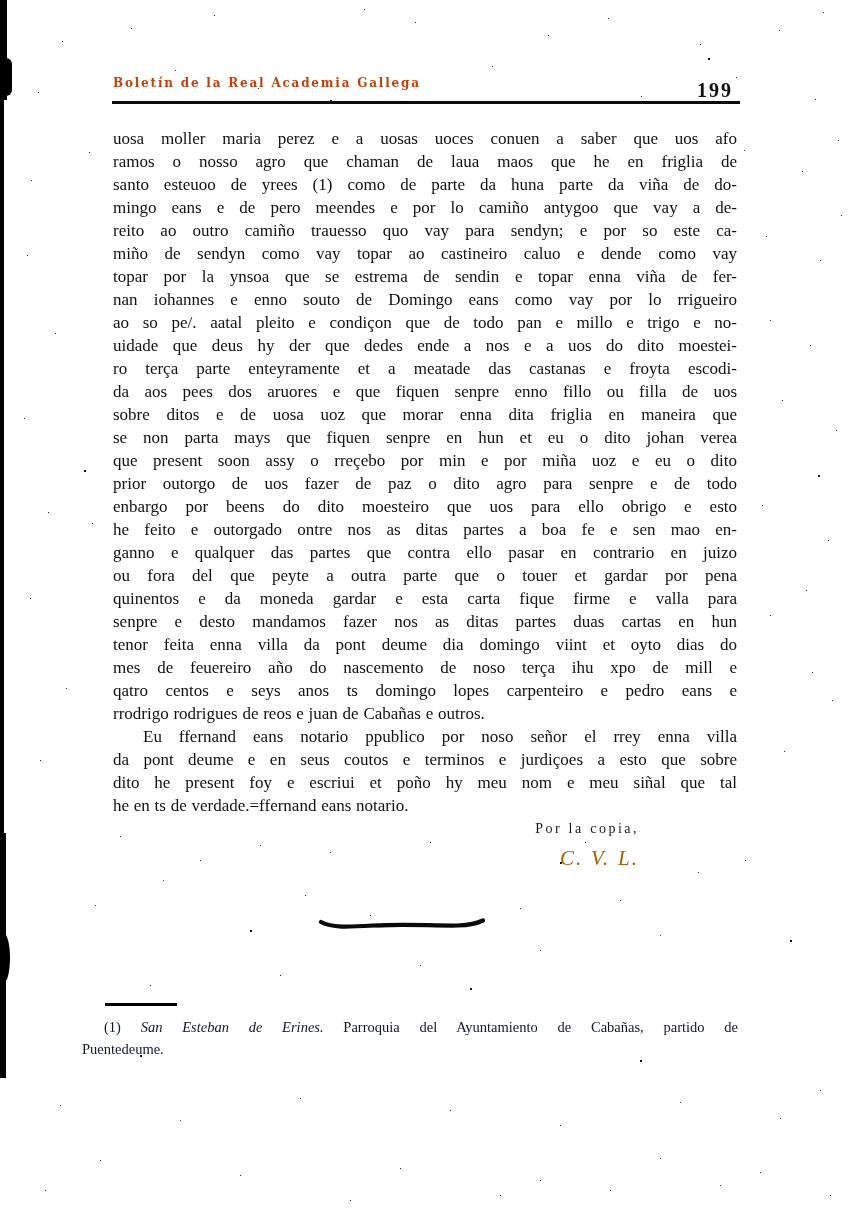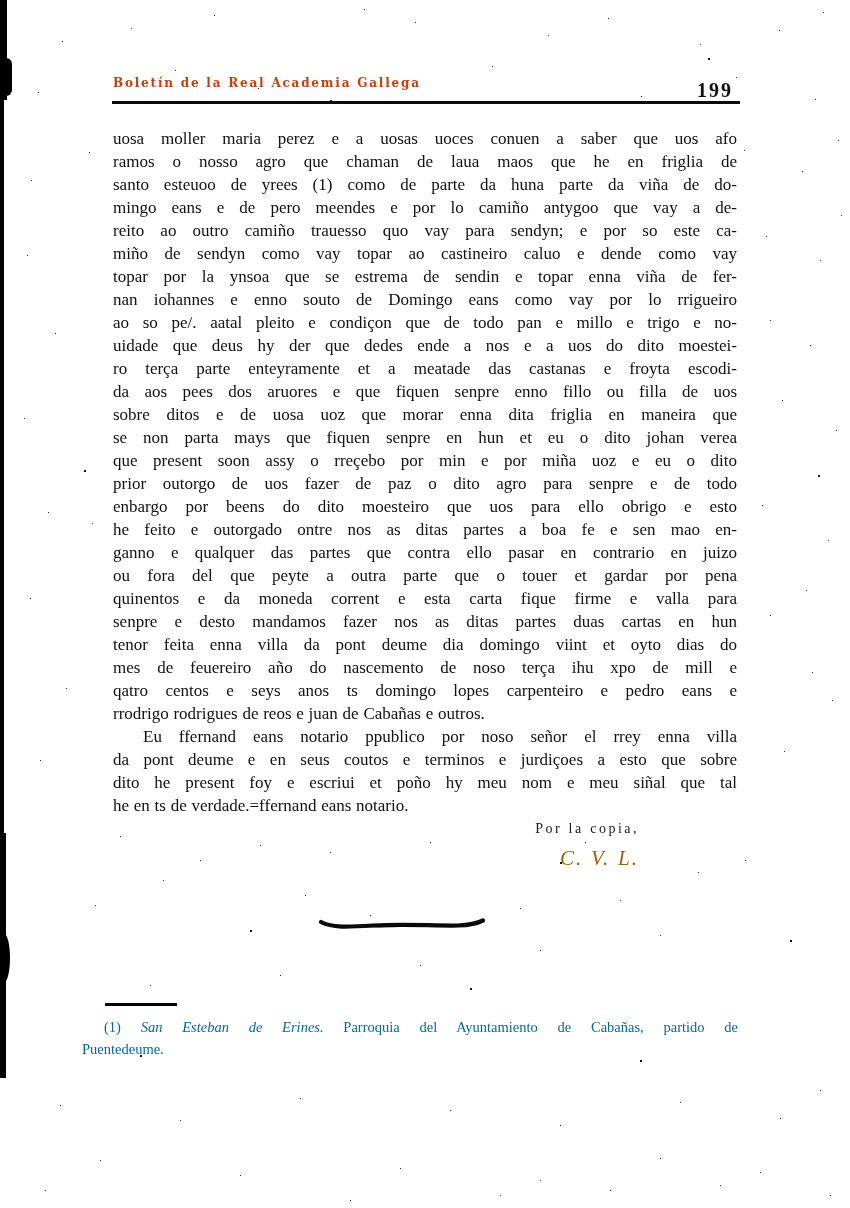--- a/index.html
+++ b/index.html
@@ -54,21 +54,21 @@
   
   .deco-rule { position:absolute; top:915px; left:318px; width:168px; height:20px; }
 
   
   .footnote-rule {
     position:absolute; top:1003px; left:105px; width:72px; height:0;
     border-top:3px solid #000;
   }
   .footnote {
     position:absolute; top:1016px; left:82px; width:656px;
-    font-size:14.5px; line-height:22px; color:#0369a1;
+    font-size:14.5px; line-height:22px; color:#0f172a;
   }
   .fn-line1 { text-indent:22px; text-align:justify; text-align-last:justify; }
   .fn-line2 { text-align:left; }
   .fn-italic { font-style:italic; }
 
   
   .edge-strip-a { position:absolute; left:0; top:0; width:7px; height:100px; background:#000; }
   .edge-nub     { position:absolute; left:0; top:58px; width:12px; height:38px; background:#000; border-radius:0 6px 6px 0; }
   .edge-strip-b { position:absolute; left:0; top:95px; width:4px; height:740px; background:#000; }
   .edge-blob    { position:absolute; left:-3px; top:933px; width:13px; height:50px; background:#000; border-radius:0 60% 60% 0; }
@@ -138,21 +138,21 @@
         <div class="tline">ro terça parte enteyramente et a meatade das castanas e froyta escodi-</div>
         <div class="tline">da aos pees dos aruores e que fiquen senpre enno fillo ou filla de uos</div>
         <div class="tline">sobre ditos e de uosa uoz que morar enna dita friglia en maneira que</div>
         <div class="tline">se non parta mays que fiquen senpre en hun et eu o dito johan verea</div>
         <div class="tline">que present soon assy o rreçebo por min e por miña uoz e eu o dito</div>
         <div class="tline">prior outorgo de uos fazer de paz o dito agro para senpre e de todo</div>
         <div class="tline">enbargo por beens do dito moesteiro que uos para ello obrigo e esto</div>
         <div class="tline">he feito e outorgado ontre nos as ditas partes a boa fe e sen mao en-</div>
         <div class="tline">ganno e qualquer das partes que contra ello pasar en contrario en juizo</div>
         <div class="tline">ou fora del que peyte a outra parte que o touer et gardar por pena</div>
-        <div class="tline">quinentos e da moneda corrent e esta carta fique firme e valla para</div>
+        <div class="tline">quinentos e da moneda gardar e esta carta fique firme e valla para</div>
         <div class="tline">senpre e desto mandamos fazer nos as ditas partes duas cartas en hun</div>
         <div class="tline">tenor feita enna villa da pont deume dia domingo viint et oyto dias do</div>
         <div class="tline">mes de feuereiro año do nascemento de noso terça ihu xpo de mill e</div>
         <div class="tline">qatro centos e seys anos ts domingo lopes carpenteiro e pedro eans e</div>
         <div class="tline">rrodrigo rodrigues de reos e juan de Cabañas e outros.</div>
       </div>
     <div class="para para-indent">
         <div class="tline">Eu ffernand eans notario ppublico por noso señor el rrey enna villa</div>
         <div class="tline">da pont deume e en seus coutos e terminos e jurdiçoes a esto que sobre</div>
         <div class="tline">dito he present foy e escriui et poño hy meu nom e meu siñal que tal</div>

